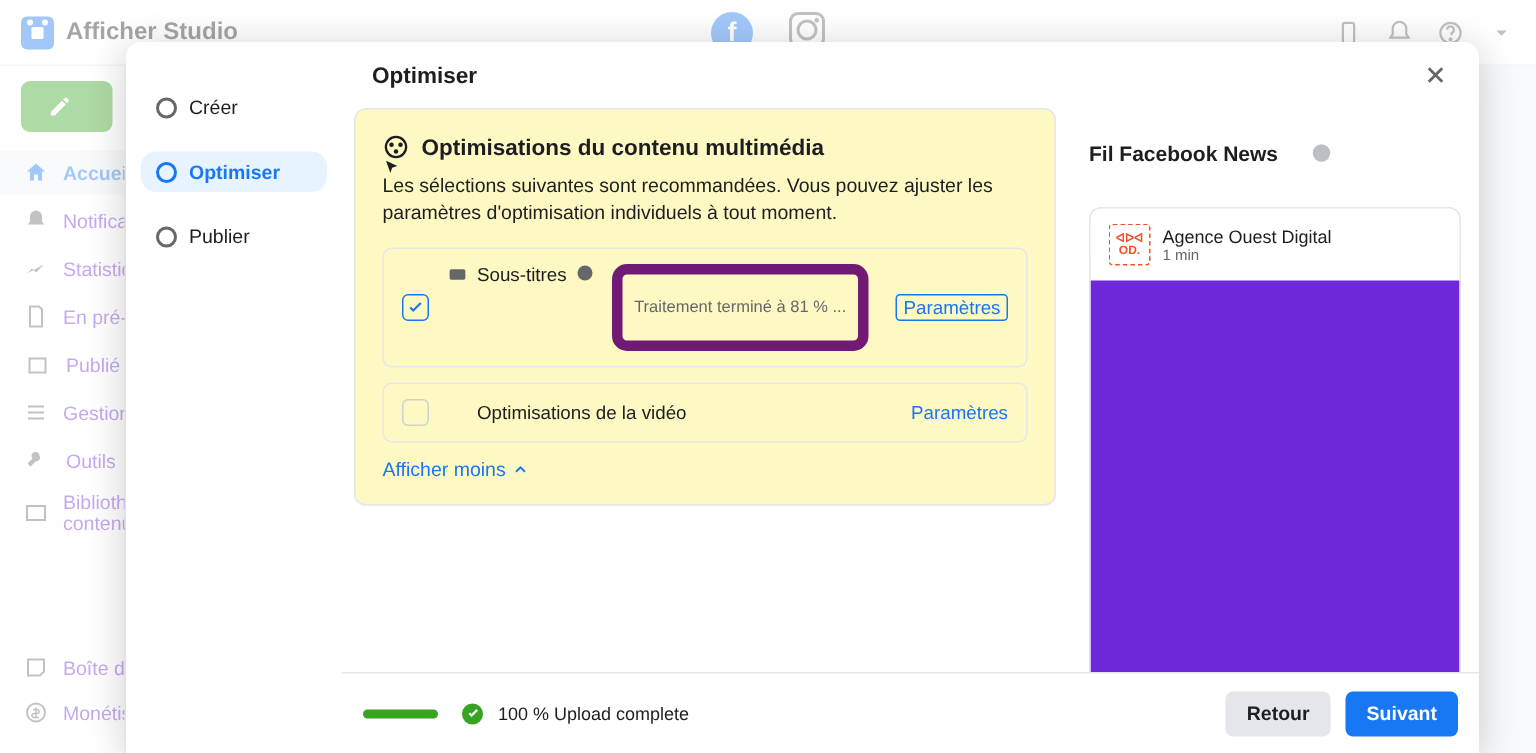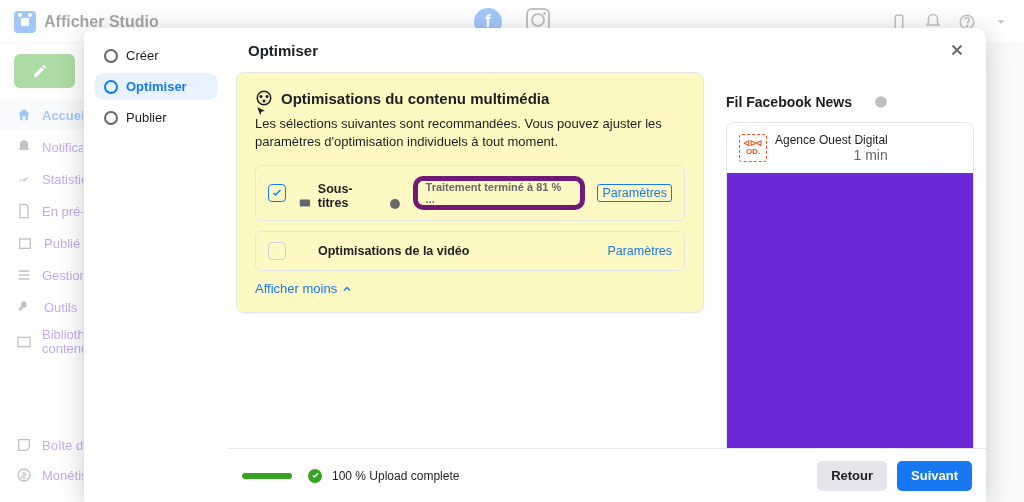--- a/index.html
+++ b/index.html
@@ -32,54 +32,54 @@
 .ln-item .ln-ico svg { fill: #65676b; }
 .ln-item.sub { padding-left: 16px; }
 .ln-bottom { margin-top: auto; padding-bottom: 12px; }
 
 
 .overlay { position: absolute; left: 0; top: 0; right: 0; bottom: 0; background: rgba(255,255,255,0.6); }
 .dialog { position: absolute; left: 84px; top: 28px; right: 38px; bottom: 0; background: #fff; border-radius: 10px 10px 0 0; box-shadow: 0 4px 28px rgba(0,0,0,0.2); display: flex; overflow: hidden; }
 
 
 .stepper { width: 144px; padding: 14px 10px; }
-.step { display: flex; align-items: center; gap: 8px; padding: 6px 10px; border-radius: 10px; font-size: 13px; color: #1c1e21; cursor: pointer; margin-bottom: 4px; }
+.step { display: flex; align-items: center; gap: 8px; padding: 6px 10px; border-radius: 10px; font-size: 13px; color: #1c1e21; cursor: pointer; margin-bottom: 4px; margin-top: 16px; }
 .step-radio { width: 14px; height: 14px; border: 2px solid #65676b; border-radius: 50%; flex-shrink: 0; display: flex; align-items: center; justify-content: center; }
 .step.active { background: #e7f3ff; color: #1877f2; font-weight: 600; }
 .step.active .step-radio { border-color: #1877f2; }
 .step.active .step-radio::after { content: ""; width: 6px; }
 .cursor-pointer { position: absolute; left: 171px; top: 78px; }
 
 
 .dialog-main { flex: 1; display: flex; flex-direction: column; }
 .dialog-header { height: 44px; display: flex; align-items: center; padding: 0 20px; font-size: 15px; font-weight: 700; color: #1c1e21; justify-content: space-between; }
 .close-btn { color: #65676b; cursor: pointer; }
 .dialog-body { flex: 1; display: flex; padding: 0 12px 0 0; gap: 14px; overflow: hidden; }
 .content-col { flex: 1; padding: 0 8px; }
 .card { border: 1px solid #e4e6eb; border-radius: 8px; padding: 16px 18px; background: #fef9c3; box-shadow: 0 1px 1px rgba(0,0,0,0.03); }
 .card-head { display: flex; align-items: center; gap: 8px; font-size: 15px; font-weight: 700; color: #1c1e21; margin-bottom: 8px; }
 .card-desc { font-size: 13px; color: #1c1e21; line-height: 1.4; margin-bottom: 14px; }
 .opt-row { border: 1px solid #e4e6eb; border-radius: 6px; padding: 10px 12px; display: flex; align-items: center; gap: 12px; margin-bottom: 10px; }
 .opt-check { width: 18px; height: 18px; border: 1.5px solid #ced0d4; border-radius: 4px; display: flex; align-items: center; justify-content: center; }
 .opt-check.checked { border-color: #1877f2; }
 .opt-check.checked svg { stroke: #1877f2; }
-.opt-title { display: flex; align-items: flex-end; gap: 6px; font-size: 12.5px; font-weight: 700; color: #1c1e21; }
-.opt-badge { font-size: 11px; color: #65676b; border: 5px solid #701a75; border-radius: 10px; padding: 0 8px; margin-left: 6px; }
+.opt-title { display: flex; align-items: flex-start; gap: 6px; font-size: 12.5px; font-weight: 400; color: #1c1e21; }
+.opt-badge { font-size: 11px; color: #65676b; border: 7px solid #701a75; border-radius: 10px; padding: 16px 8px; margin-left: 6px; }
 .opt-settings { margin-left: auto; font-size: 12.5px; color: #1877f2; cursor: pointer; }
 .opt-settings.boxed { border: 1px solid #1877f2; border-radius: 3px; padding: 1px 4px; }
 .show-less { margin-top: 4px; font-size: 13px; color: #1877f2; cursor: pointer; display: flex; align-items: center; gap: 4px; }
 
 
 .preview-col { width: 248px; padding-top: 22px; }
-.preview-title { font-size: 14px; font-weight: 700; color: #1c1e21; display: flex; align-items: center; gap: 22px; margin-bottom: 12px; }
+.preview-title { font-size: 14px; font-weight: 700; color: #1c1e21; display: flex; align-items: center; gap: 22px; margin-bottom: 28px; }
 .post-card { border: 1px solid #e4e6eb; border-radius: 8px; overflow: hidden; }
 .post-head { display: flex; align-items: center; gap: 8px; padding: 10px 12px; }
 .post-avatar { width: 28px; height: 28px; border: 1.5px dashed #f25022; border-radius: 3px; display: flex; align-items: center; justify-content: center; font-size: 8px; line-height: 1; color: #f25022; font-weight: 700; flex-direction: column; }
 .post-name { font-size: 12px; font-weight: 400; color: #1c1e21; }
-.post-time { font-size: 14px; color: #65676b; text-align: right; }
+.post-time { font-size: 10px; color: #65676b; }
 .video-box { height: 328px; background: #6d28d9; position: relative; }
 .video-ctrl { position: absolute; left: 0; right: 0; bottom: 6px; display: flex; align-items: center; gap: 8px; padding: 0 10px; color: #fff; font-size: 10px; }
 .video-time { opacity: 0.9; }
 .video-bar { flex: 1; height: 3px; background: rgba(255,255,255,0.35); border-radius: 2px; }
 .post-actions { display: flex; }
 .post-action { flex: 1; display: flex; align-items: center; justify-content: center; gap: 6px; padding: 9px 0; font-size: 11.5px; color: #65676b; cursor: pointer; }
 
 
 .dialog-footer { height: 54px; border-top: 1px solid #e4e6eb; display: flex; align-items: center; padding: 0 14px; gap: 10px; }
 .upload-bar { width: 50px; height: 6px; background: #36a420; border-radius: 3px; }

